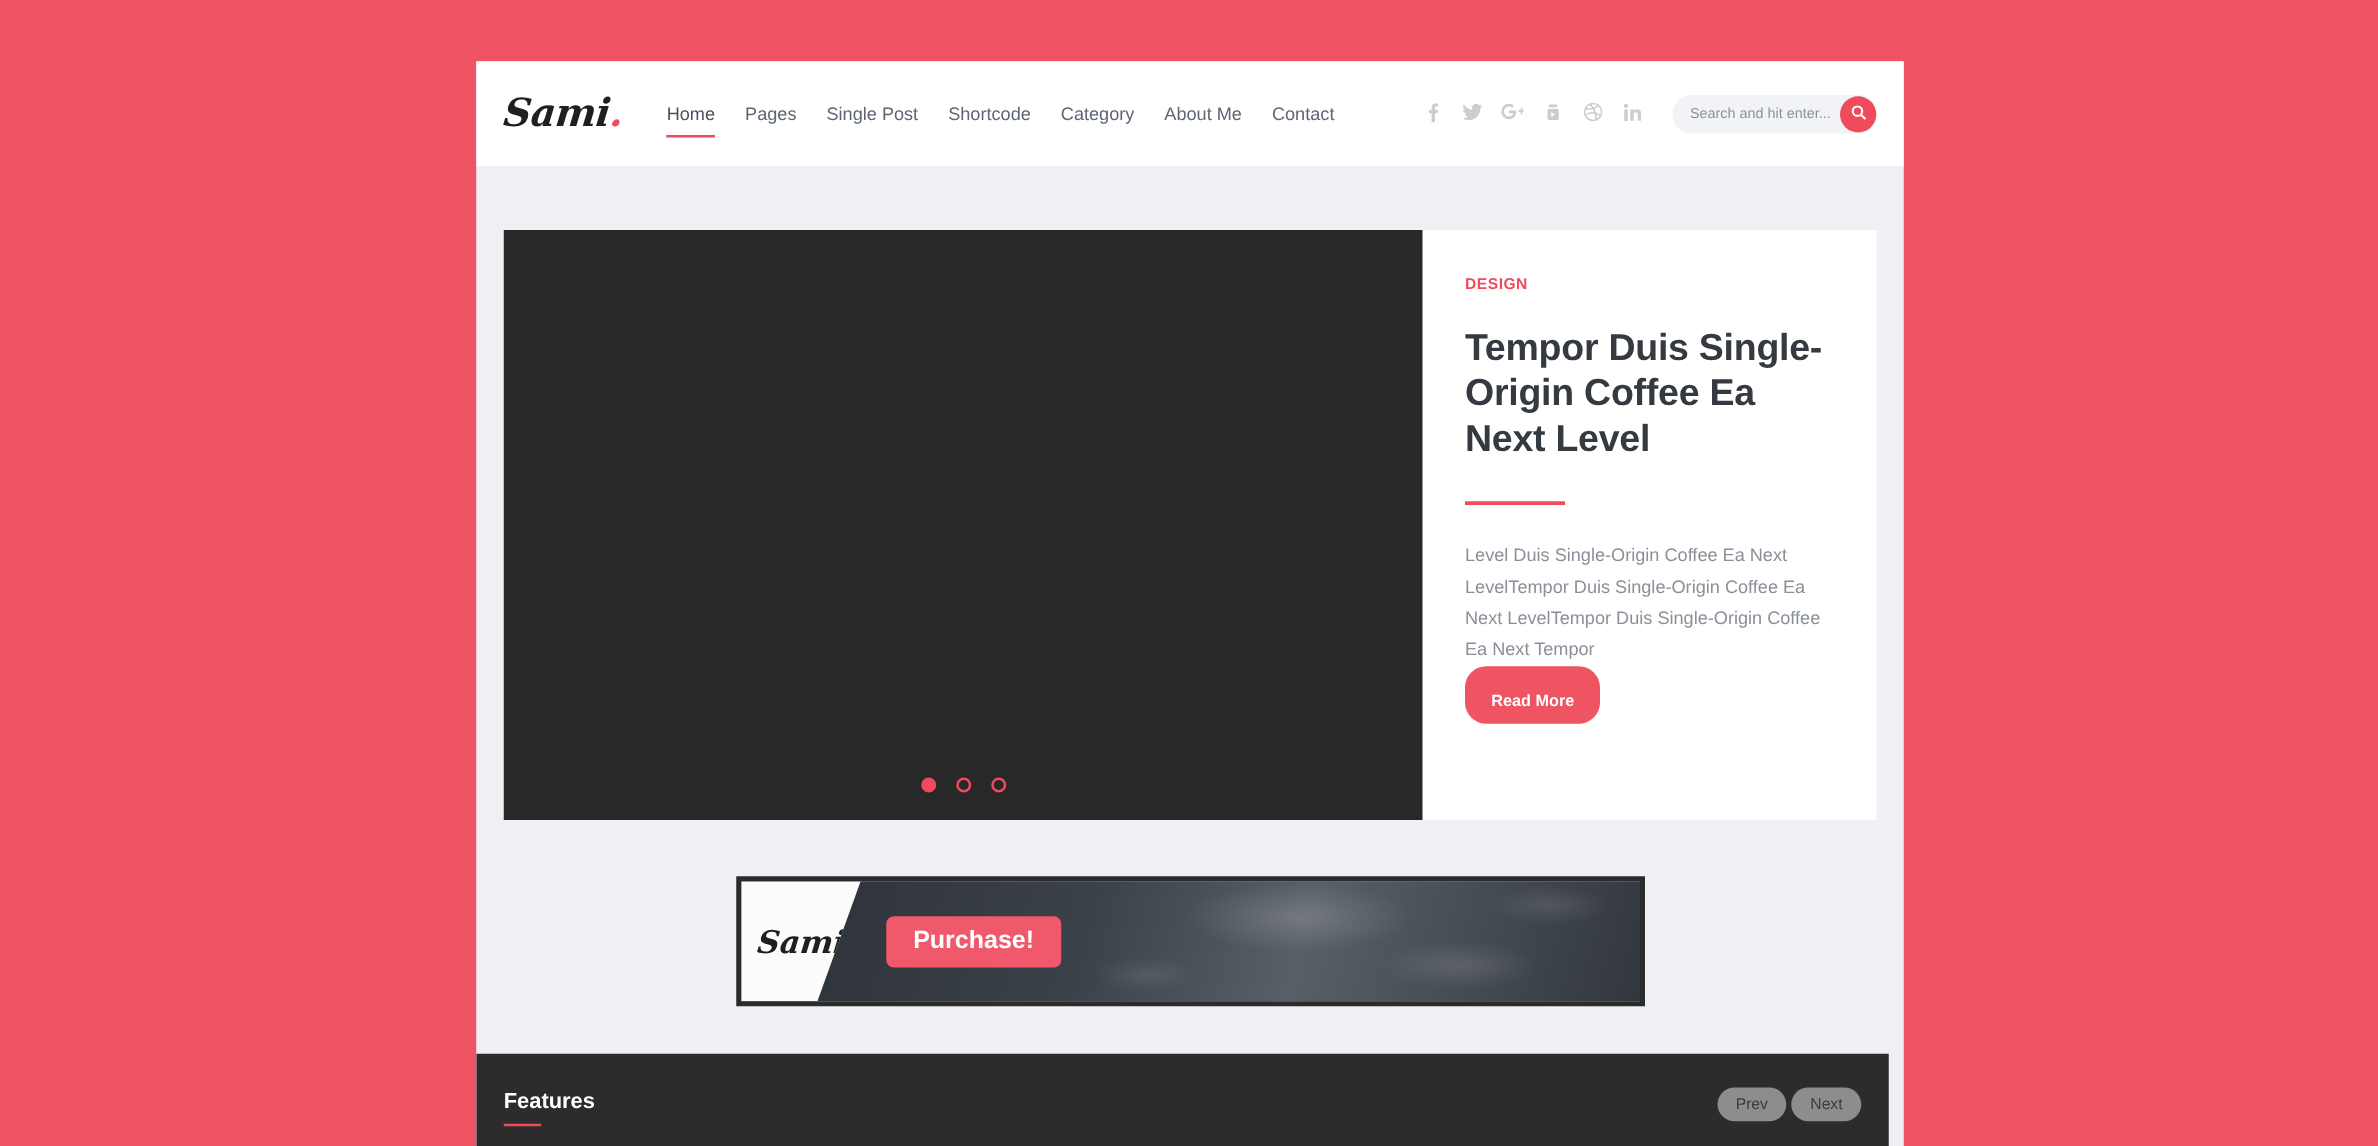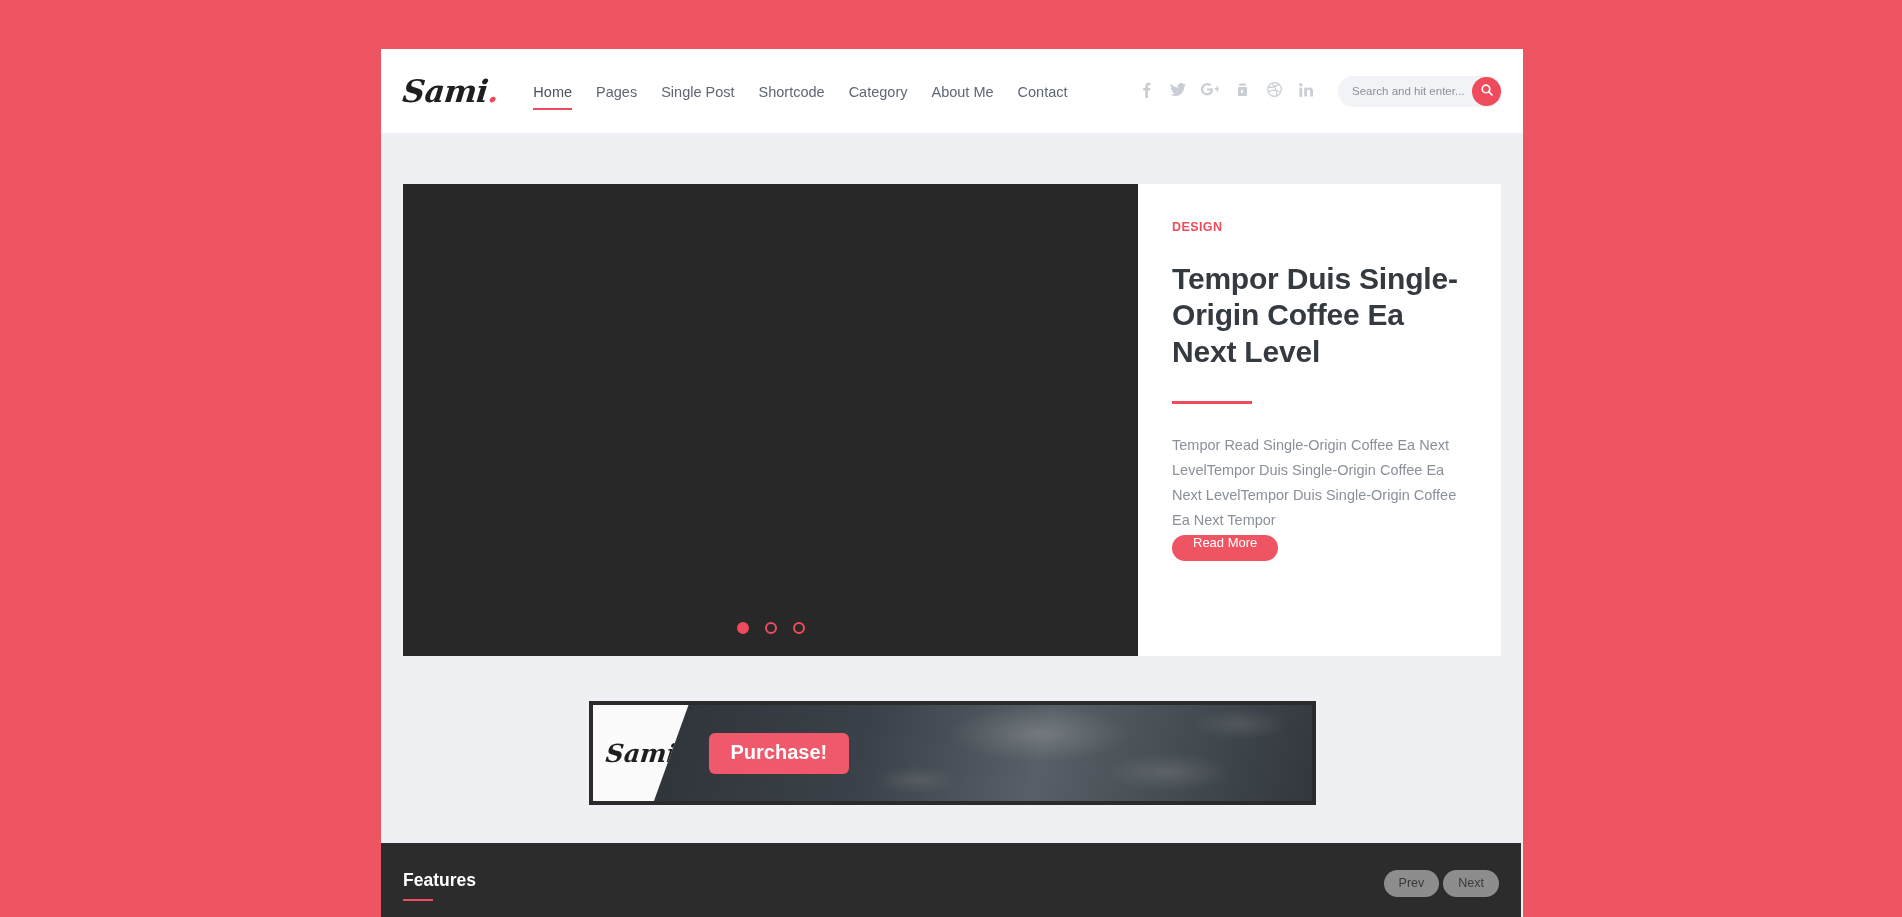--- a/index.html
+++ b/index.html
@@ -200,24 +200,24 @@
     font-size: 14.5px;
     line-height: 1.72;
     color: #8a9099;
   }
   .read-more {
     display: inline-block;
     background: #ef5463;
     color: #ffffff;
     border: none;
     border-radius: 17px;
-    padding: 0 21px 11px 21px;
+    padding: 20px 21px 11px 21px;
     font-family: "Liberation Sans", sans-serif;
     font-size: 13px;
-    font-weight: 400;
+    font-weight: 700;
     cursor: pointer;
   }
   .card-footer {
     height: 86px;
     border-top: 1px solid #eceef1;
     background: #f8f9fb;
     display: flex;
     align-items: center;
     padding: 0 34px;
   }
@@ -319,21 +319,21 @@
     font-weight: 700;
     padding: 8px 22px 10px 22px;
     cursor: pointer;
     white-space: nowrap;
   }
 
   
   #features-section {
     position: absolute;
     left: 0;
-    right: 2px;
+    right: 12px;
     top: 794px;
     height: 74px;
     background: #2c2c2c;
     display: flex;
     align-items: center;
     padding: 0 22px;
   }
   .features-heading {
     color: #ffffff;
     font-size: 17.5px;
@@ -467,21 +467,21 @@
         <button class="dot-nav"></button>
         <button class="dot-nav"></button>
       </div>
     </div>
 
     <div id="slider-card">
       <div class="card-body">
         <div class="card-cat">DESIGN</div>
         <h2 class="card-title">Tempor Duis Single-Origin Coffee Ea Next Level</h2>
         <div class="card-rule"></div>
-        <p class="card-text">Tempor Read Single-Origin Coffee Ea Next LevelTempor Duis Single-Origin Coffee Ea Next LevelTempor Duis Single-Origin Coffee Ea Next Tempor</p>
+        <p class="card-text">Level Duis Single-Origin Coffee Ea Next LevelTempor Duis Single-Origin Coffee Ea Next LevelTempor Duis Single-Origin Coffee Ea Next Tempor</p>
         <button class="read-more">Read More</button>
       </div>
     </div>
 
   </section>
 
   <div id="promo-banner">
     <div class="promo-logo-panel">
       <span class="promo-logo">
         <span>Sami</span><span class="dot">.</span>

